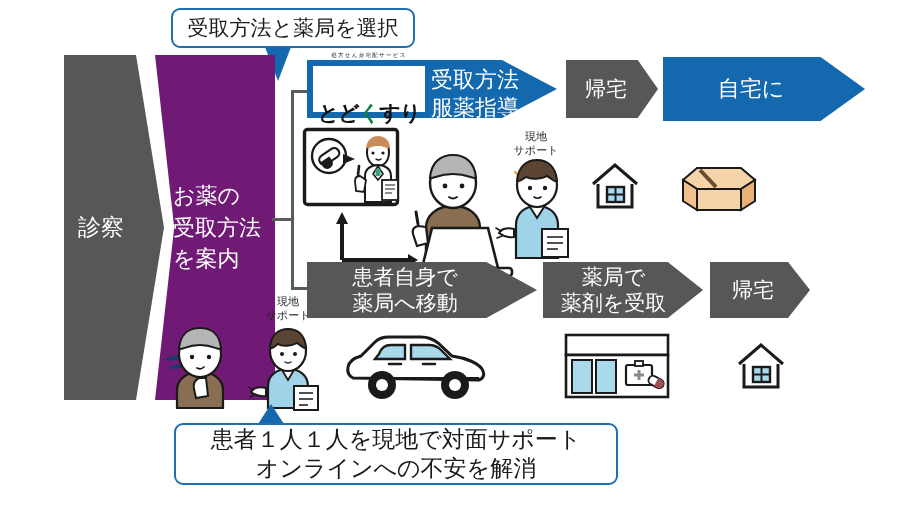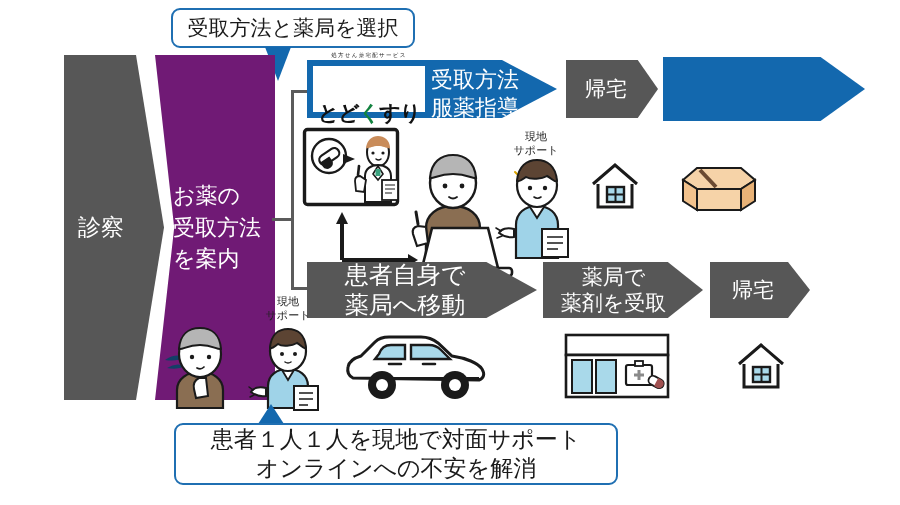--- a/index.html
+++ b/index.html
@@ -144,20 +144,21 @@
       <span>とど</span><span class="g">く</span><span>すり</span>
     </div>
   </div>
 
   <div class="abs arrow gray head" style="left:566px;top:60px;width:92px;height:58px;">
     <span style="font-size:21px;margin-right:12px;">帰宅</span>
   </div>
 
   <div class="abs arrow blue head" style="left:663px;top:57px;width:202px;height:64px;">
     <div style="font-size:22px;line-height:1.25;margin-right:26px;">
+      <div>自宅に</div>
     </div>
   </div>
 
   <div class="abs support-label" style="left:500px;top:130px;width:72px;">
     <div>現地</div>
     <div>サポート</div>
   </div>
 
   <div class="ill" style="left:303px;top:128px;">
     <svg width="96" height="78" viewBox="0 0 96 78">
@@ -264,21 +265,21 @@
     <svg width="78" height="50" viewBox="0 0 78 50">
       <path d="M3 17l14-12h44l14 12-14 9H17z" fill="#f6d3a8" stroke="#1a1a1a" stroke-width="2"></path>
       <path d="M3 17v21l14 9V26z" fill="#f2c28d" stroke="#1a1a1a" stroke-width="2"></path>
       <path d="M75 17v21l-14 9V26z" fill="#e8b277" stroke="#1a1a1a" stroke-width="2"></path>
       <path d="M17 26h44v21H17z" fill="#f6d3a8" stroke="#1a1a1a" stroke-width="2"></path>
       <path d="M20 7l16 17" stroke="#6b4a32" stroke-width="4"></path>
     </svg>
   </div>
 
   <div class="abs arrow gray head" style="left:307px;top:262px;width:230px;height:56px;">
-    <div style="font-size:24px;line-height:1.26;margin-right:34px;">
+    <div style="font-size:21px;line-height:1.26;margin-right:34px;">
       <div>患者自身で</div>
       <div>薬局へ移動</div>
     </div>
   </div>
 
   <div class="abs arrow gray head" style="left:543px;top:262px;width:160px;height:56px;padding-left:7px;">
     <div style="font-size:21px;line-height:1.26;margin-right:26px;">
       <div>薬局で</div>
       <div>薬剤を受取</div>
     </div>

